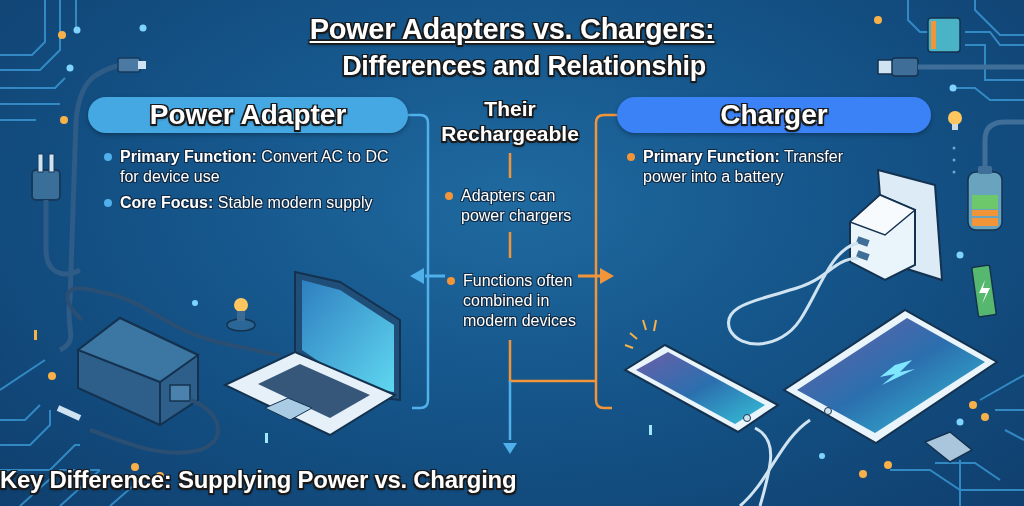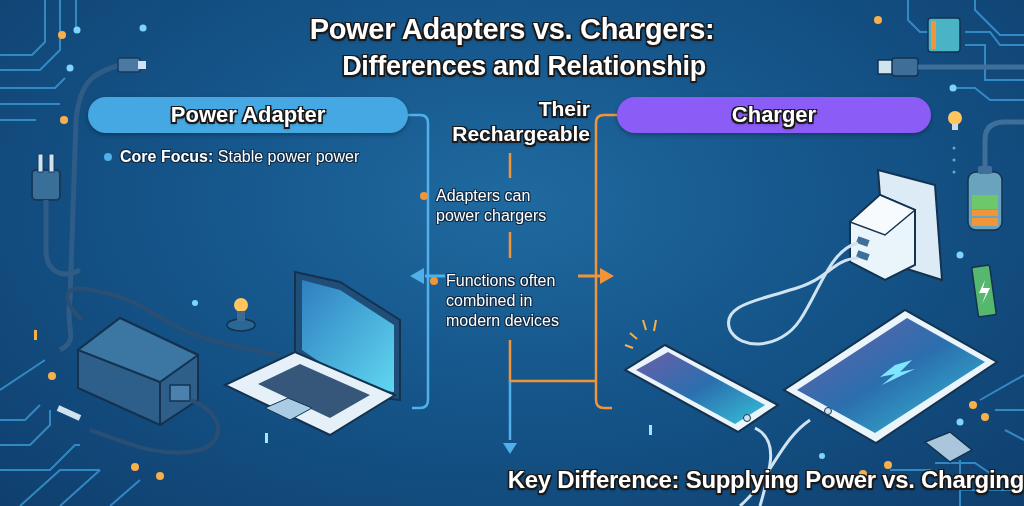--- a/index.html
+++ b/index.html
@@ -18,63 +18,63 @@
     color: #fff;
     text-shadow:
       -1.5px -1.5px 0 #1a1a1a, 1.5px -1.5px 0 #1a1a1a,
       -1.5px 1.5px 0 #1a1a1a, 1.5px 1.5px 0 #1a1a1a,
       0 2px 3px rgba(0,0,0,0.5);
   }
   .title {
     position: absolute; left: 0; width: 1024px; text-align: center;
     font-size: 29px; line-height: 34px; letter-spacing: -0.3px;
   }
-  .title.l1 { top: 12px; }
+  .title.l1 { top: 12px; text-decoration: underline; }
   .title.l2 { top: 49px; font-size: 27px; left: 12px; }
 
   .pill {
     position: absolute; height: 36px; border-radius: 18px;
     display: flex; align-items: center; justify-content: center;
-    font-size: 22px;
+    font-size: 28px;
     box-shadow: 0 2px 4px rgba(0,0,0,0.3);
   }
   .pill.blue { left: 88px; top: 97px; width: 320px; background: #45a8e2; }
-  .pill.orange { left: 617px; top: 97px; width: 314px; background: #8b5cf6; }
+  .pill.orange { left: 617px; top: 97px; width: 314px; background: #3b82f6; }
 
   .list { position: absolute; list-style: none; }
   .list li {
     position: relative; padding-left: 18px; font-size: 16px; line-height: 20px;
     margin-bottom: 6px;
     text-shadow: -1px -1px 0 #102a44, 1px -1px 0 #102a44, -1px 1px 0 #102a44, 1px 1px 0 #102a44;
   }
   .list li .dot {
     position: absolute; left: 2px; top: 6px; width: 8px; height: 8px; border-radius: 50%;
   }
   .list.blue .dot { background: #4fb0ea; }
   .list.orange .dot { background: #f29538; }
   .list li b { font-weight: 700; }
   .list.blue { left: 102px; top: 147px; width: 300px; }
   .list.orange { left: 625px; top: 147px; width: 250px; }
 
   .rel-title {
-    position: absolute; left: 430px; top: 96px; width: 160px; text-align: right;
+    position: absolute; left: 430px; top: 96px; width: 160px; text-align: center;
     font-size: 21px; line-height: 25px;
   }
   .rel-item {
     position: absolute; font-size: 16px; line-height: 20px;
     text-shadow: -1px -1px 0 #102a44, 1px -1px 0 #102a44, -1px 1px 0 #102a44, 1px 1px 0 #102a44;
   }
   .rel-item .dot {
     position: absolute; left: -16px; top: 6px; width: 8px; height: 8px; border-radius: 50%; background: #f29538;
   }
-  .rel-item.i1 { left: 436px; top: 186px; width: 130px; }
-  .rel-item.i2 { left: 446px; top: 271px; width: 140px; }
+  .rel-item.i1 { left: 461px; top: 186px; width: 130px; }
+  .rel-item.i2 { left: 463px; top: 271px; width: 140px; }
 
   .footer {
-    position: absolute; left: 0; width: 1024px; top: 465px; text-align: right;
+    position: absolute; left: 0; width: 1024px; top: 465px; text-align: left;
     font-size: 24px; line-height: 30px; letter-spacing: -0.3px;
   }
 </style>
 </head>
 <body>
 
 <div class="stage">
 
   <svg class="bg" viewBox="0 0 1024 506">
 
@@ -266,28 +266,30 @@
     </g>
 
     <path d="M925 442 L950 432 L972 450 L950 462 Z" fill="#aac6dc" stroke="#14324f" stroke-width="1.5"></path>
   </svg>
 
   <div class="title l1 outline-text">Power Adapters vs. Chargers:</div>
   <div class="title l2 outline-text">Differences and Relationship</div>
 
   <div class="pill blue outline-text">Power Adapter</div>
   <ul class="list blue">
-    <li><span class="dot"></span><b>Core Focus:</b><span> Stable power power</span></li>
+    <li><span class="dot"></span><b>Primary Function:</b><span> Convert AC to DC for device use</span></li>
+    <li><span class="dot"></span><b>Core Focus:</b><span> Stable modern supply</span></li>
   </ul>
 
   <div class="rel-title outline-text">
     <div>Their</div>
     <div>Rechargeable</div>
   </div>
   <div class="rel-item i1"><span class="dot"></span><span>Adapters can power chargers</span></div>
   <div class="rel-item i2"><span class="dot"></span><span>Functions often combined in modern devices</span></div>
 
   <div class="pill orange outline-text">Charger</div>
   <ul class="list orange">
+    <li><span class="dot"></span><b>Primary Function:</b><span> Transfer power into a battery</span></li>
   </ul>
 
   <div class="footer outline-text">Key Difference: Supplying Power vs. Charging</div>
 </div>
 
 </body></html>

